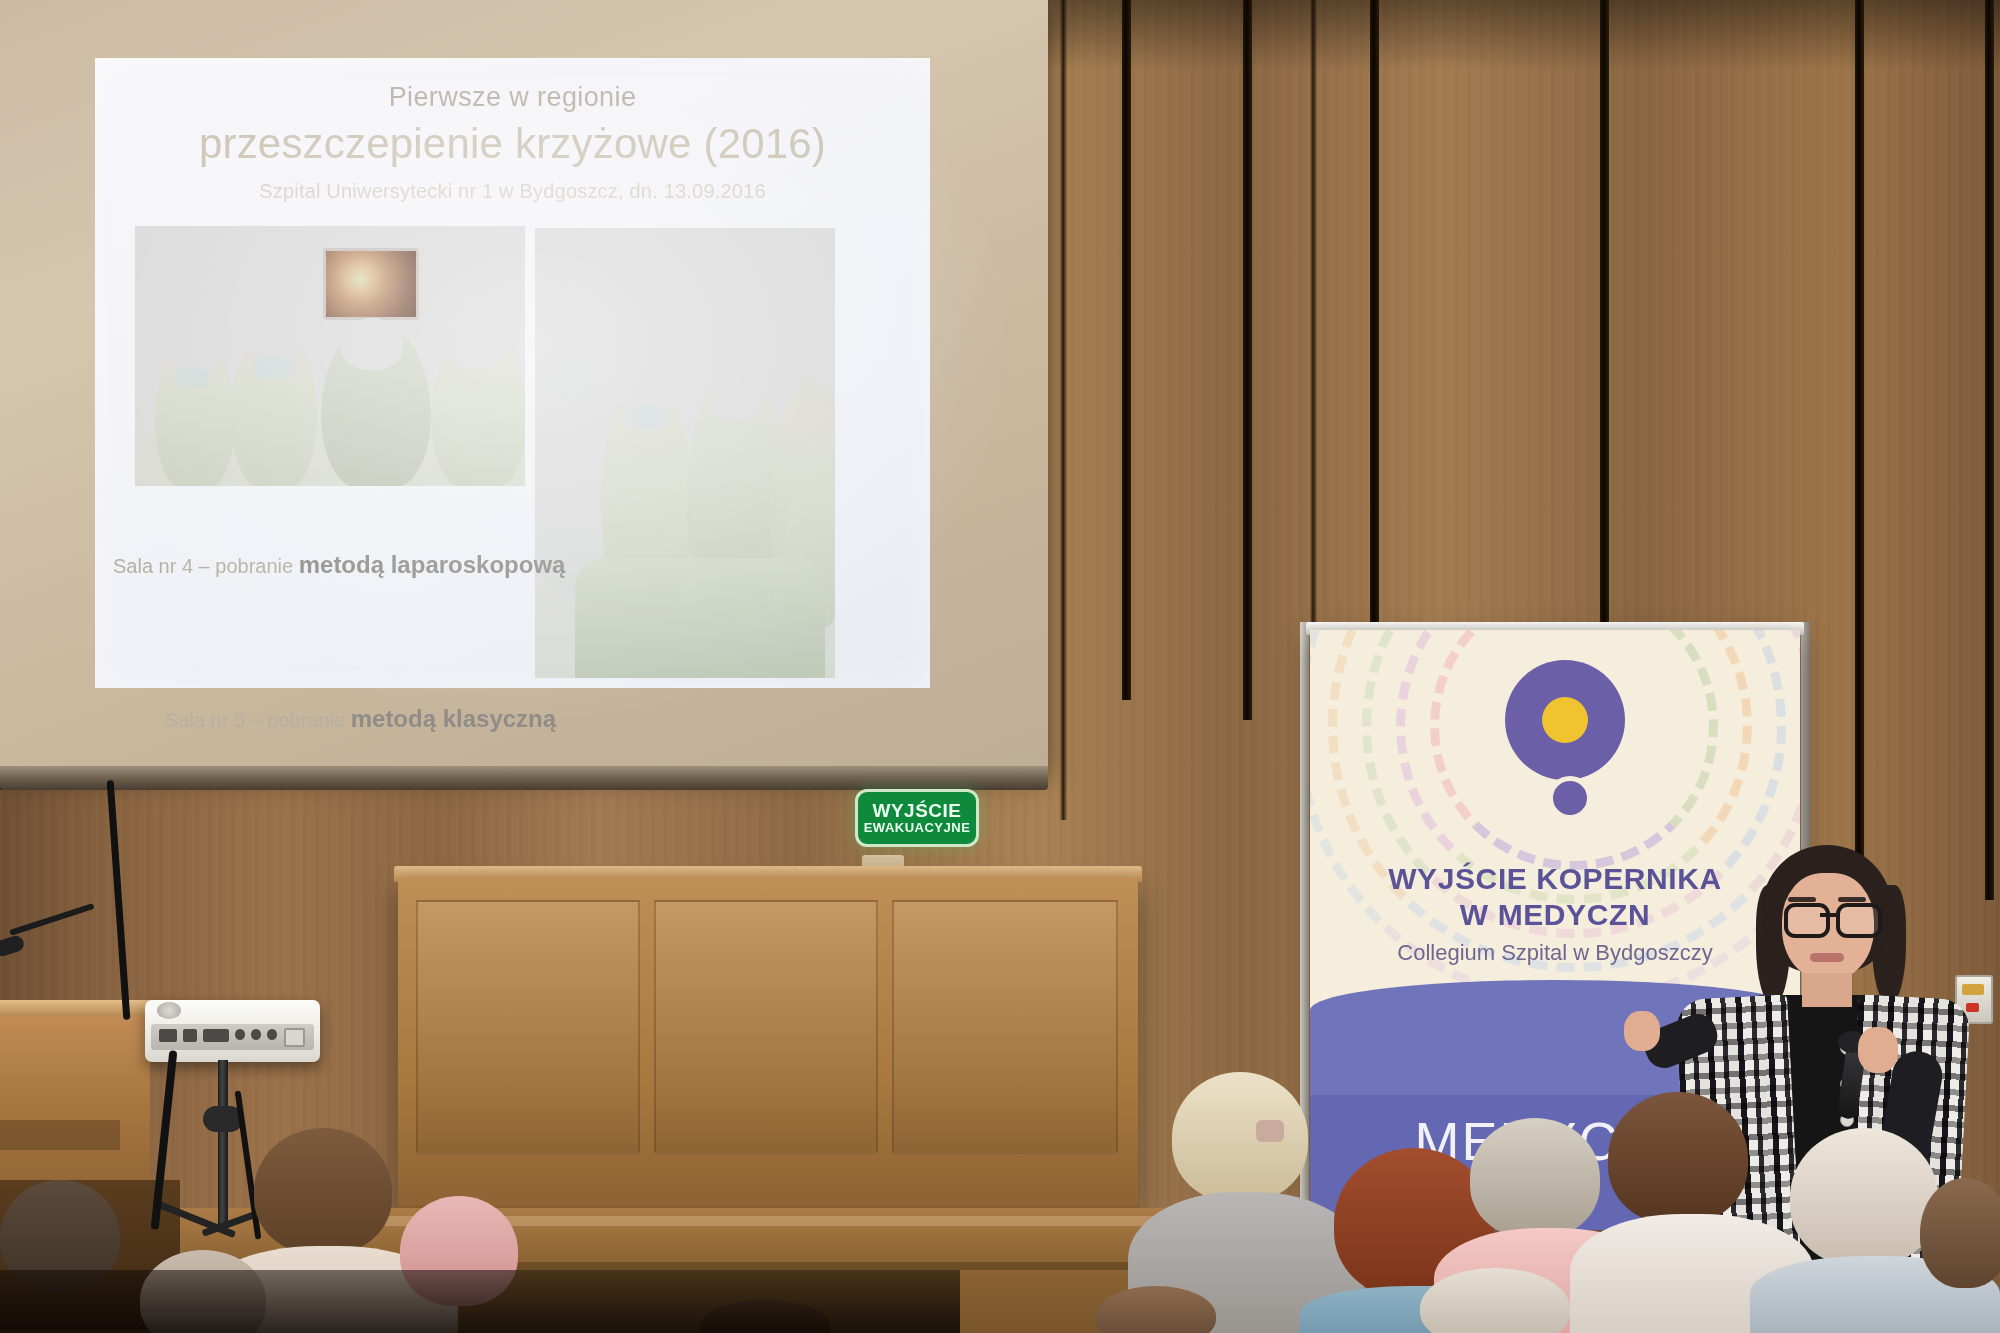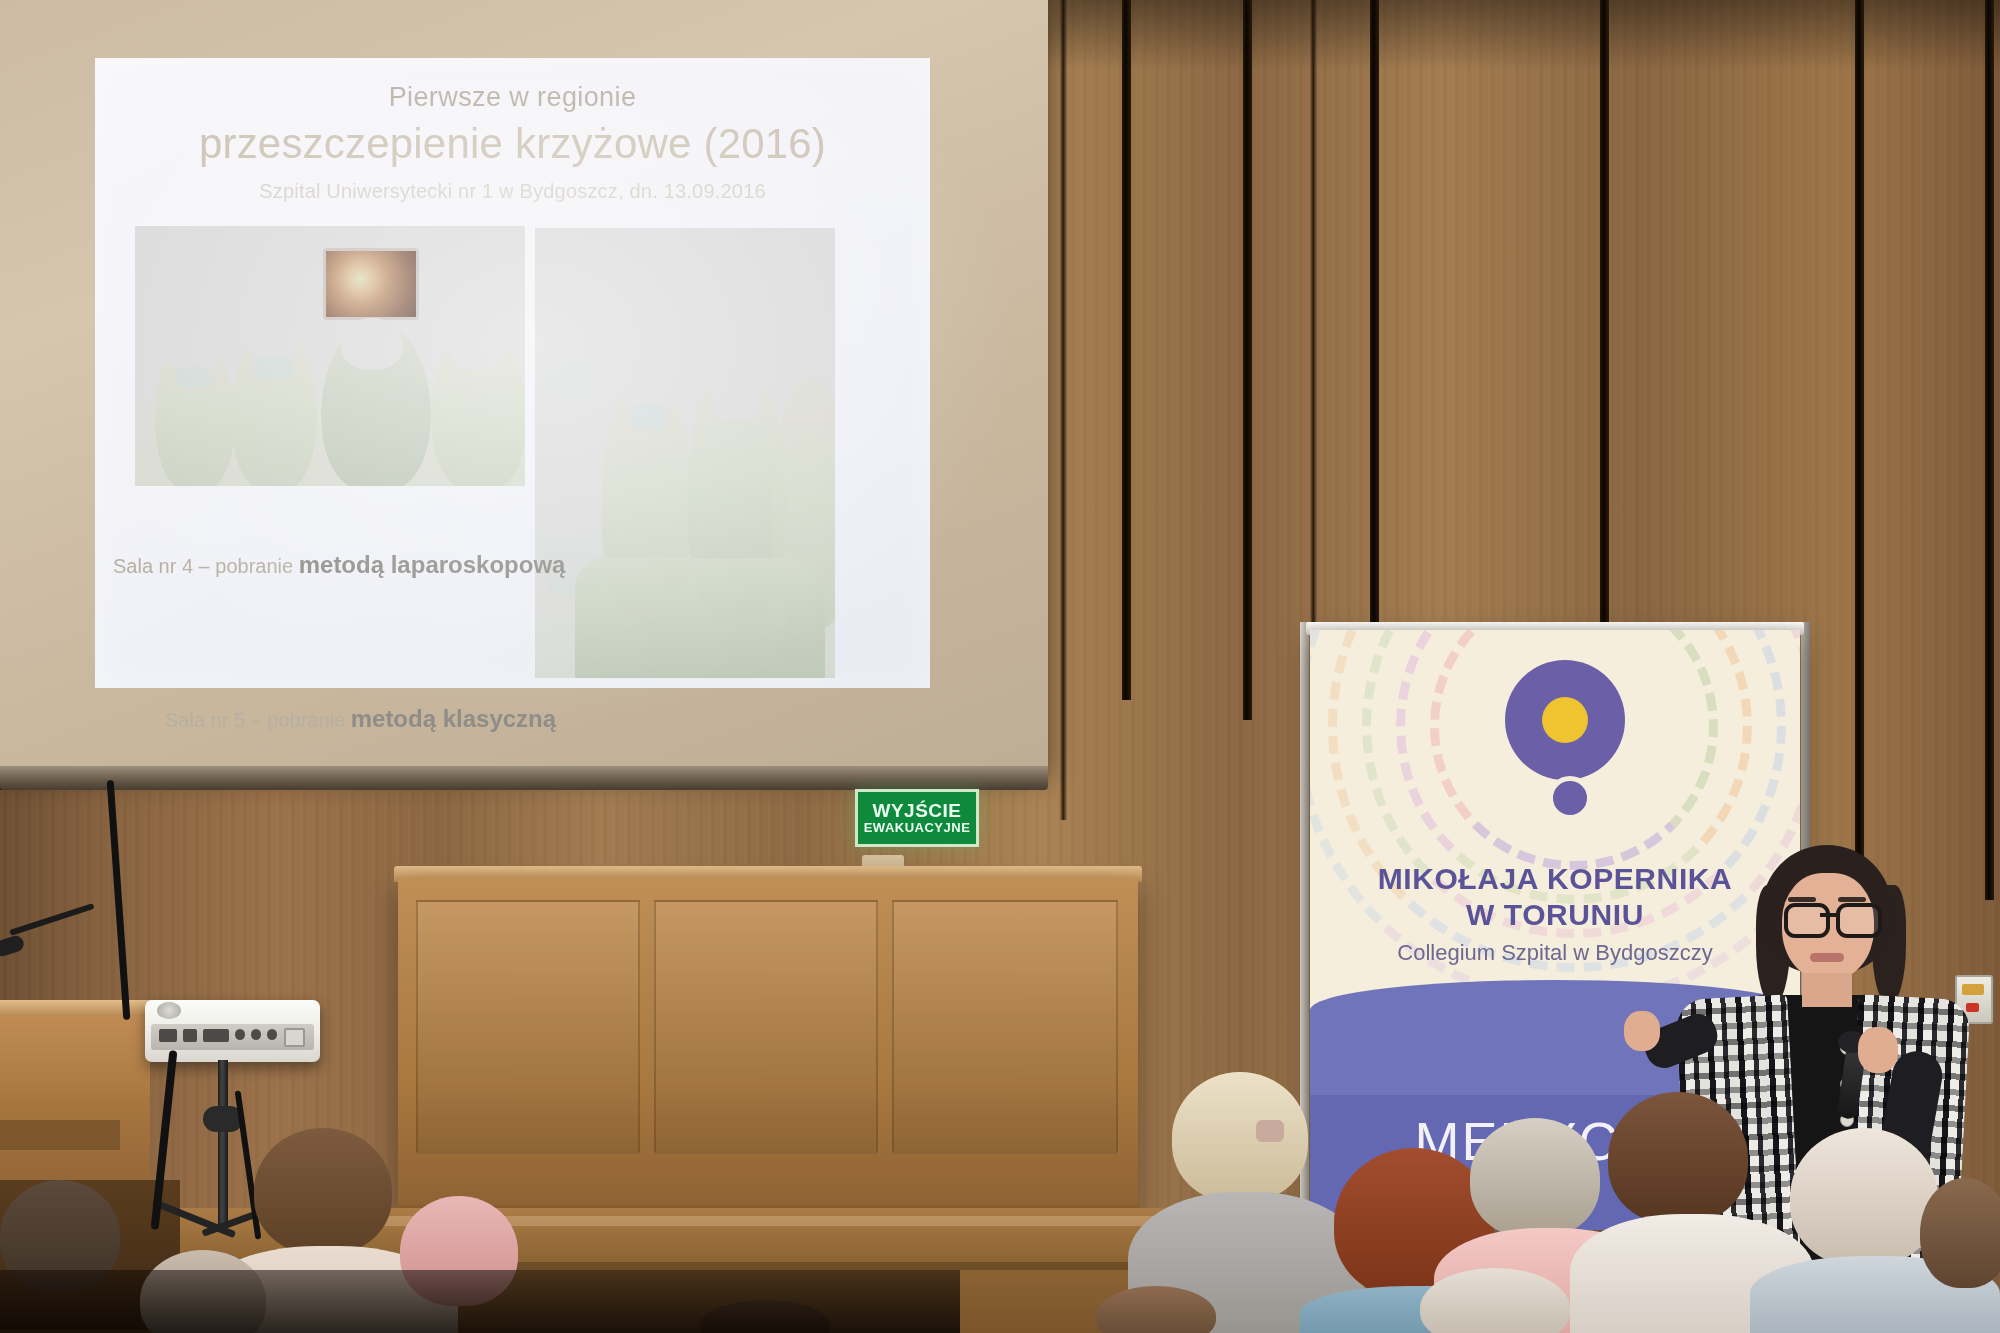--- a/index.html
+++ b/index.html
@@ -64,21 +64,21 @@
     background:radial-gradient(circle at 40% 35%,rgba(255,255,255,.9),rgba(196,206,216,.75) 55%,rgba(150,168,186,.55));
     box-shadow:0 0 18px rgba(255,255,255,.5) inset;}
 
   .cap-row{position:absolute;width:835px;left:0;font-size:20px;color:#b7b0a2;}
   .cap-row b{color:#8f8d88;font-weight:700;font-size:24px;}
   #cap-lap{top:493px;padding-left:18px;}
   #cap-cls{top:647px;padding-left:70px;}
 
   
   #exit-sign{position:absolute;left:855px;top:789px;width:118px;height:52px;
-    background:#0f8a3d;border:3px solid #cfe8c8;border-radius:0;
+    background:#0f8a3d;border:3px solid #cfe8c8;border-radius:12px;
     display:flex;flex-direction:column;align-items:center;justify-content:center;
     box-shadow:0 0 16px rgba(60,220,110,.25);}
   #exit-sign div{color:#eafff0;font-weight:700;line-height:1.05;letter-spacing:.5px;}
   .exit-l1{font-size:19px;}
   .exit-l2{font-size:13px;}
 
   
   .podium{position:absolute;left:398px;top:878px;width:740px;height:330px;
     background:linear-gradient(180deg,#c08f56 0%,#b5854e 26%,#a8783f 62%,#8e6233 100%);
     box-shadow:0 -3px 0 #d8ab74 inset,0 12px 26px rgba(0,0,0,.35);}
@@ -316,22 +316,22 @@
     <div class="arc" style="left:120px;top:-48px;width:270px;height:270px;border-width:9px;border-color:#f0c8a0 #cfd9b6 #cdbbdd #f3c7c0;opacity:.75"></div>
     <div class="arc" style="left:86px;top:-82px;width:338px;height:338px;border-width:9px;border-color:#cdd6ea #f2d0a8 #d9e0bd #e6c9dd;opacity:.7"></div>
     <div class="arc" style="left:52px;top:-116px;width:406px;height:406px;border-width:9px;border-color:#e9cbb0 #cbd7e6 #eccfd8 #d4dfc0;opacity:.62"></div>
     <div class="arc" style="left:18px;top:-150px;width:474px;height:474px;border-width:9px;border-color:#d6dcc2 #e8cbd6 #cdd9e8 #f0d2ad;opacity:.55"></div>
     <div class="arc" style="left:-16px;top:-184px;width:542px;height:542px;border-width:9px;border-color:#eed1b2 #d2dbc4 #e2cde0 #ccd8e4;opacity:.45"></div>
 
     <div class="logo-big"></div>
     <div class="logo-dot"></div>
     <div class="logo-small"></div>
 
-    <div class="b-line" id="b2">MIKOŁAJA KOPERNIKA</div>
-    <div class="b-line" id="b3">W TORUNIU</div>
+    <div class="b-line" id="b2">WYJŚCIE KOPERNIKA</div>
+    <div class="b-line" id="b3">W MEDYCZN</div>
     <div class="b-line" id="b4">Collegium Szpital w Bydgoszczy</div>
 
     <div class="banner-blue"></div>
     <div class="banner-blue-deep"></div>
     <div id="b5">MEDYCZN</div>
   </div>
 
   <div class="switchbox">
     <i></i>
     <u></u>

